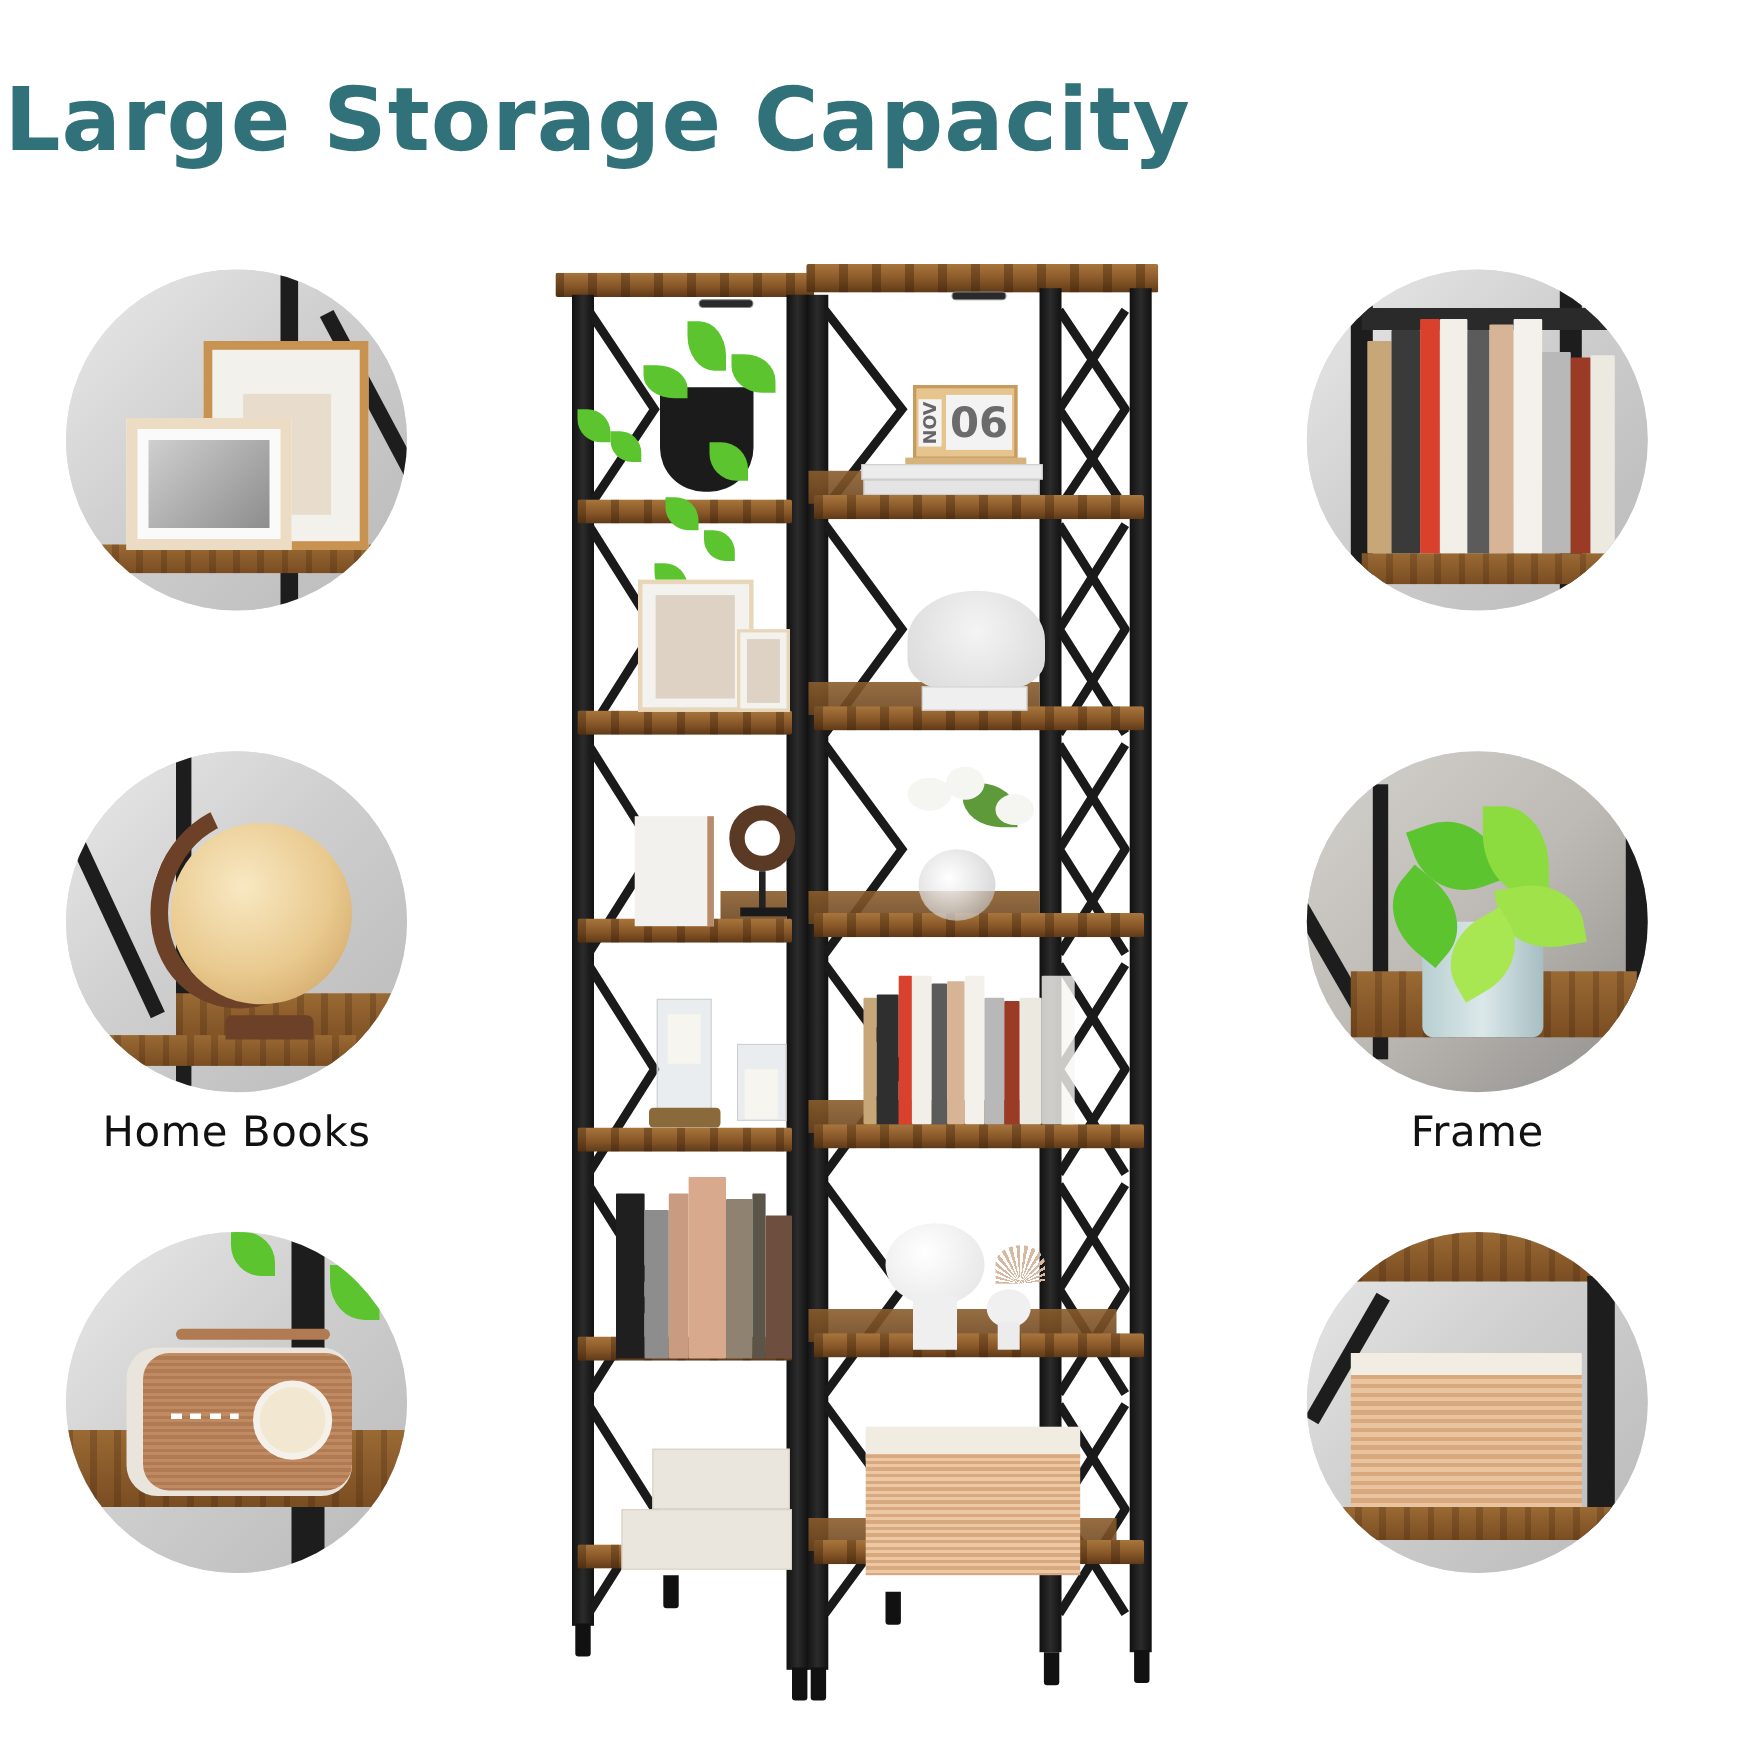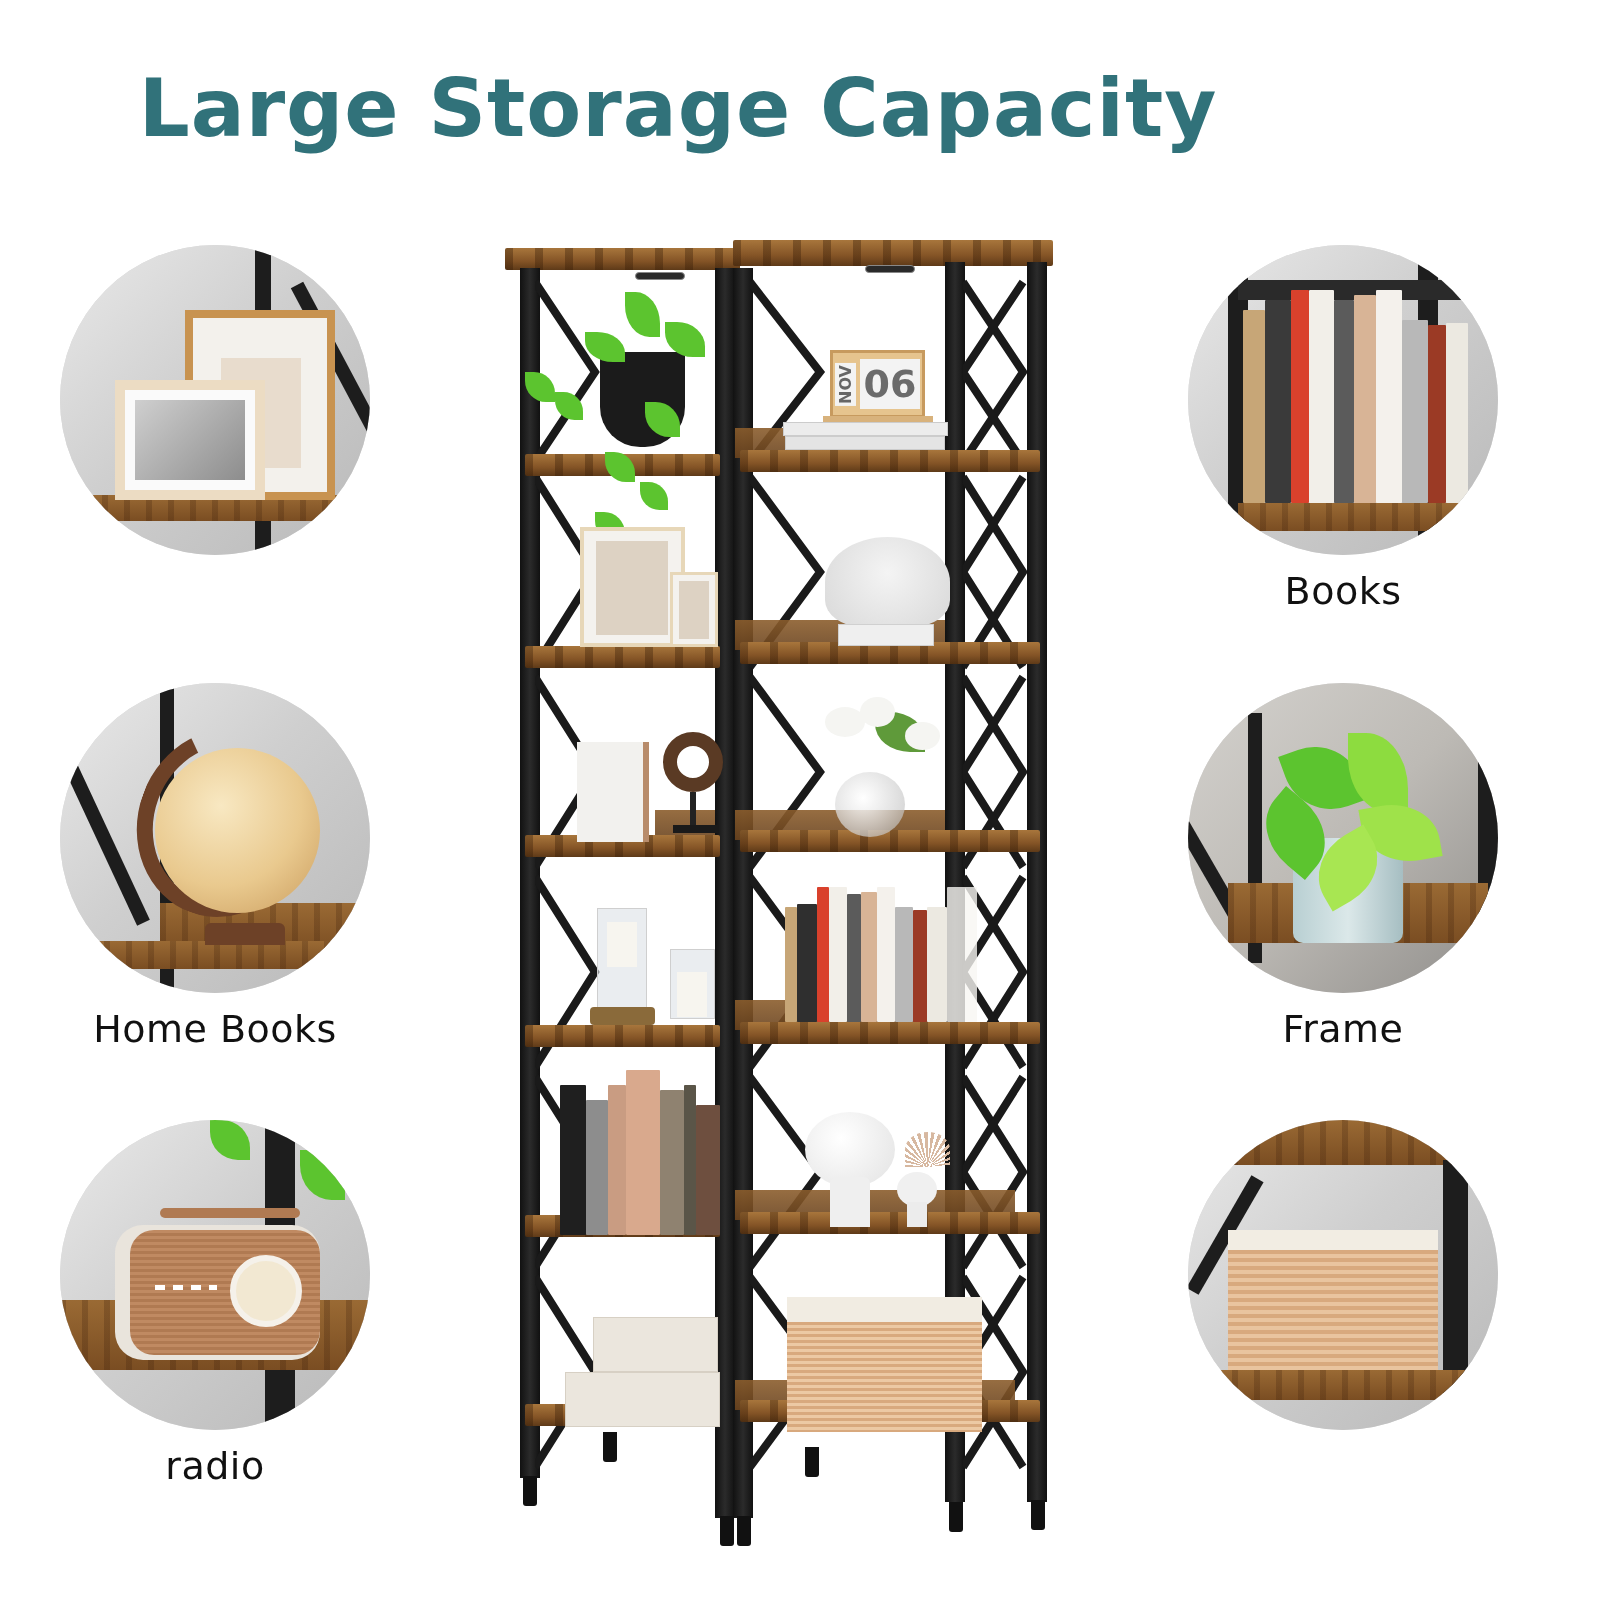--- a/index.html
+++ b/index.html
@@ -1,20 +1,20 @@
 <!DOCTYPE html>
 <html><head>
 <meta charset="utf-8">
 <style>
   * { box-sizing: border-box; margin: 0; padding: 0; }
   html, body { width: 1600px; height: 1600px; background: #ffffff; overflow: hidden; }
   body { position: relative; font-family: "Liberation Sans", "DejaVu Sans", sans-serif; }
 
   .title {
-    position: absolute; left: 16px; top: 62px; width: 1324px; text-align: center;
+    position: absolute; left: 4px; top: 62px; width: 1324px; 
     font-family: "DejaVu Sans", sans-serif; font-weight: bold; font-size: 80px;
     letter-spacing: 1px; color: #31727a;
   }
 
   
   .feature { position: absolute; width: 320px; }
   .circle {
     width: 310px; height: 310px; border-radius: 50%; overflow: hidden; position: relative;
     margin: 0 auto; background: #d9d9d9;
   }
@@ -113,42 +113,40 @@
     <div class="leaf" style="left:150px; top:0; width:40px; height:40px;"></div>
     <div class="leaf" style="left:240px; top:30px; width:45px; height:50px;"></div>
     <div class="wood" style="left:0; top:180px; width:310px; height:70px;"></div>
 
     <div style="position:absolute; left:55px; top:105px; width:205px; height:135px; border-radius:28px; background:#e9e4dc;"></div>
     <div style="position:absolute; left:70px; top:110px; width:190px; height:125px; border-radius:24px; background:repeating-linear-gradient(180deg,#c08a62 0 3px,#b07a52 3px 6px);"></div>
     <div style="position:absolute; left:170px; top:135px; width:72px; height:72px; border-radius:50%; background:#f2e8d2; border:6px solid #f5f1ea;"></div>
     <div style="position:absolute; left:100px; top:88px; width:140px; height:10px; border-radius:5px; background:#b07a52;"></div>
     <div style="position:absolute; left:95px; top:165px; width:62px; height:5px; background:repeating-linear-gradient(90deg,#fff 0 10px,transparent 10px 18px);"></div>
   </div>
-  <div class="feature-label">radio</div>
 </div>
 
 <div class="feature" style="left:1183px; top:245px;">
   <div class="circle">
     <div class="wall"></div>
     <div class="metal" style="left:40px; top:0; width:20px; height:310px;"></div>
     <div class="metal" style="left:230px; top:0; width:20px; height:310px;"></div>
     <div style="position:absolute; left:50px; top:35px; width:240px; height:20px; background:#2a2a2a;"></div>
     <div class="wood" style="left:50px; top:258px; width:270px; height:28px;"></div>
     <div class="book" style="left:55px; top:65px; width:22px; height:193px; background:#c7a677;"></div>
     <div class="book" style="left:77px; top:55px; width:26px; height:203px; background:#3a3a3a;"></div>
     <div class="book" style="left:103px; top:45px; width:18px; height:213px; background:#d9412c;"></div>
     <div class="book" style="left:121px; top:45px; width:25px; height:213px; background:#f2efe9;"></div>
     <div class="book" style="left:146px; top:55px; width:20px; height:203px; background:#5b5b5b;"></div>
     <div class="book" style="left:166px; top:50px; width:22px; height:208px; background:#d8b496;"></div>
     <div class="book" style="left:188px; top:45px; width:26px; height:213px; background:#f4f1ec;"></div>
     <div class="book" style="left:214px; top:75px; width:26px; height:183px; background:#b8b8b8;"></div>
     <div class="book" style="left:240px; top:80px; width:18px; height:178px; background:#9b3a25;"></div>
     <div class="book" style="left:258px; top:78px; width:22px; height:180px; background:#ece9e1;"></div>
   </div>
-  <div class="feature-label">Books</div>
 </div>
 
 <div class="feature" style="left:1183px; top:683px;">
   <div class="circle">
     <div class="wall concrete"></div>
     <div class="metal" style="left:60px; top:30px; width:14px; height:250px;"></div>
     <div class="metal" style="left:10px; top:110px; width:14px; height:140px; transform:rotate(-30deg);"></div>
     <div class="metal" style="left:290px; top:30px; width:20px; height:260px;"></div>
     <div class="wood" style="left:40px; top:200px; width:260px; height:60px;"></div>
     <div style="position:absolute; left:105px; top:155px; width:110px; height:105px; border-radius:6px 6px 10px 10px; background:linear-gradient(90deg,#b8cfd2,#dbe8e9 50%,#a6bec2);"></div>

